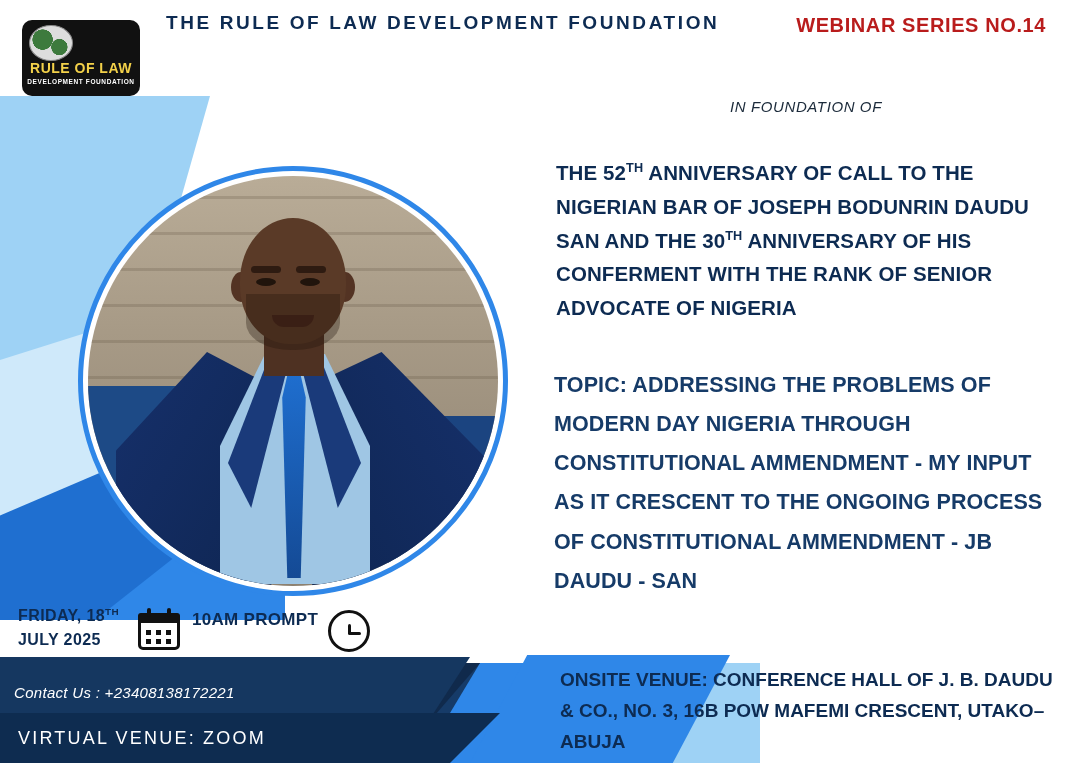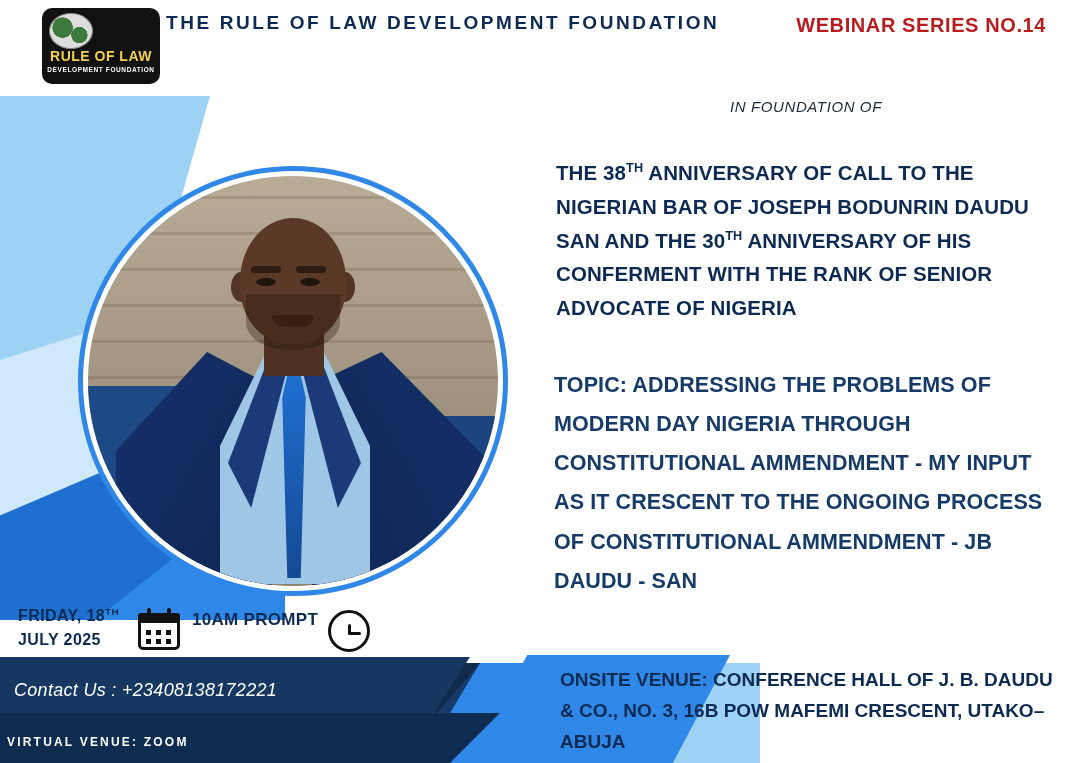--- a/index.html
+++ b/index.html
@@ -90,22 +90,22 @@
   #shape-blue-diag-bottom {
     left: 470px; bottom: 0;
     width: 260px; height: 108px;
     background: #2f87e8;
     clip-path: polygon(22% 0, 100% 0, 78% 100%, 0 100%);
   }
 
   
   #logo-block {
     position: absolute;
-    left: 22px; top: 8px;
-    width: 120px; height: 78px; margin-left: 20px;
+    left: 22px; top: 20px;
+    width: 120px; height: 78px;
   }
   #logo-badge {
     position: relative;
     width: 118px; height: 76px;
     background: #111111;
     border-radius: 10px;
     overflow: hidden;
   }
   #logo-globe {
     position: absolute;
@@ -412,30 +412,30 @@
   }
   #clock-icon .hand-m {
     left: 18px; top: 19px;
     width: 12px; height: 3px;
   }
 
   #contact-text {
     position: absolute;
     left: 14px; bottom: 62px;
     color: #ffffff;
-    font-size: 18px;
+    font-size: 15px;
     font-style: italic;
     letter-spacing: 0.3px;
   }
   #virtual-venue-text {
     position: absolute;
-    left: 7px; bottom: 14px;
+    left: 18px; bottom: 14px;
     color: #ffffff;
-    font-size: 12px;
-    font-weight: bold;
+    font-size: 18px;
+    font-weight: normal;
     letter-spacing: 2.2px;
   }
 </style>
 </head>
 <body>
 
 <div id="poster">
 
   <div class="shape" id="shape-lightblue-band"></div>
   <div class="shape" id="shape-pale-tri"></div>
@@ -486,21 +486,21 @@
       <div id="p-brow-r"></div>
       <div id="p-eye-l"></div>
       <div id="p-eye-r"></div>
       <div id="p-mouth"></div>
     </div>
   </div>
 
   <div id="celebration">IN FOUNDATION OF</div>
 
   <div id="headline">
-    <span>THE 38</span><sup>TH</sup><span> ANNIVERSARY OF CALL TO THE NIGERIAN BAR OF JOSEPH BODUNRIN DAUDU SAN AND THE 30</span><sup>TH</sup><span> ANNIVERSARY OF HIS CONFERMENT WITH THE RANK OF SENIOR ADVOCATE OF NIGERIA</span>
+    <span>THE 52</span><sup>TH</sup><span> ANNIVERSARY OF CALL TO THE NIGERIAN BAR OF JOSEPH BODUNRIN DAUDU SAN AND THE 30</span><sup>TH</sup><span> ANNIVERSARY OF HIS CONFERMENT WITH THE RANK OF SENIOR ADVOCATE OF NIGERIA</span>
   </div>
 
   <div id="topic">TOPIC: ADDRESSING THE PROBLEMS OF MODERN DAY NIGERIA THROUGH CONSTITUTIONAL AMMENDMENT - MY INPUT AS IT CRESCENT TO THE ONGOING PROCESS OF CONSTITUTIONAL AMMENDMENT - JB DAUDU - SAN</div>
 
   <div id="onsite-venue">ONSITE VENUE: CONFERENCE HALL OF J. B. DAUDU &amp; CO., NO. 3, 16B POW MAFEMI CRESCENT, UTAKO–ABUJA</div>
 
   <div id="date-text">
     <span>FRIDAY, 18</span><sup>TH</sup><br>
     <span>JULY 2025</span>
   </div>

